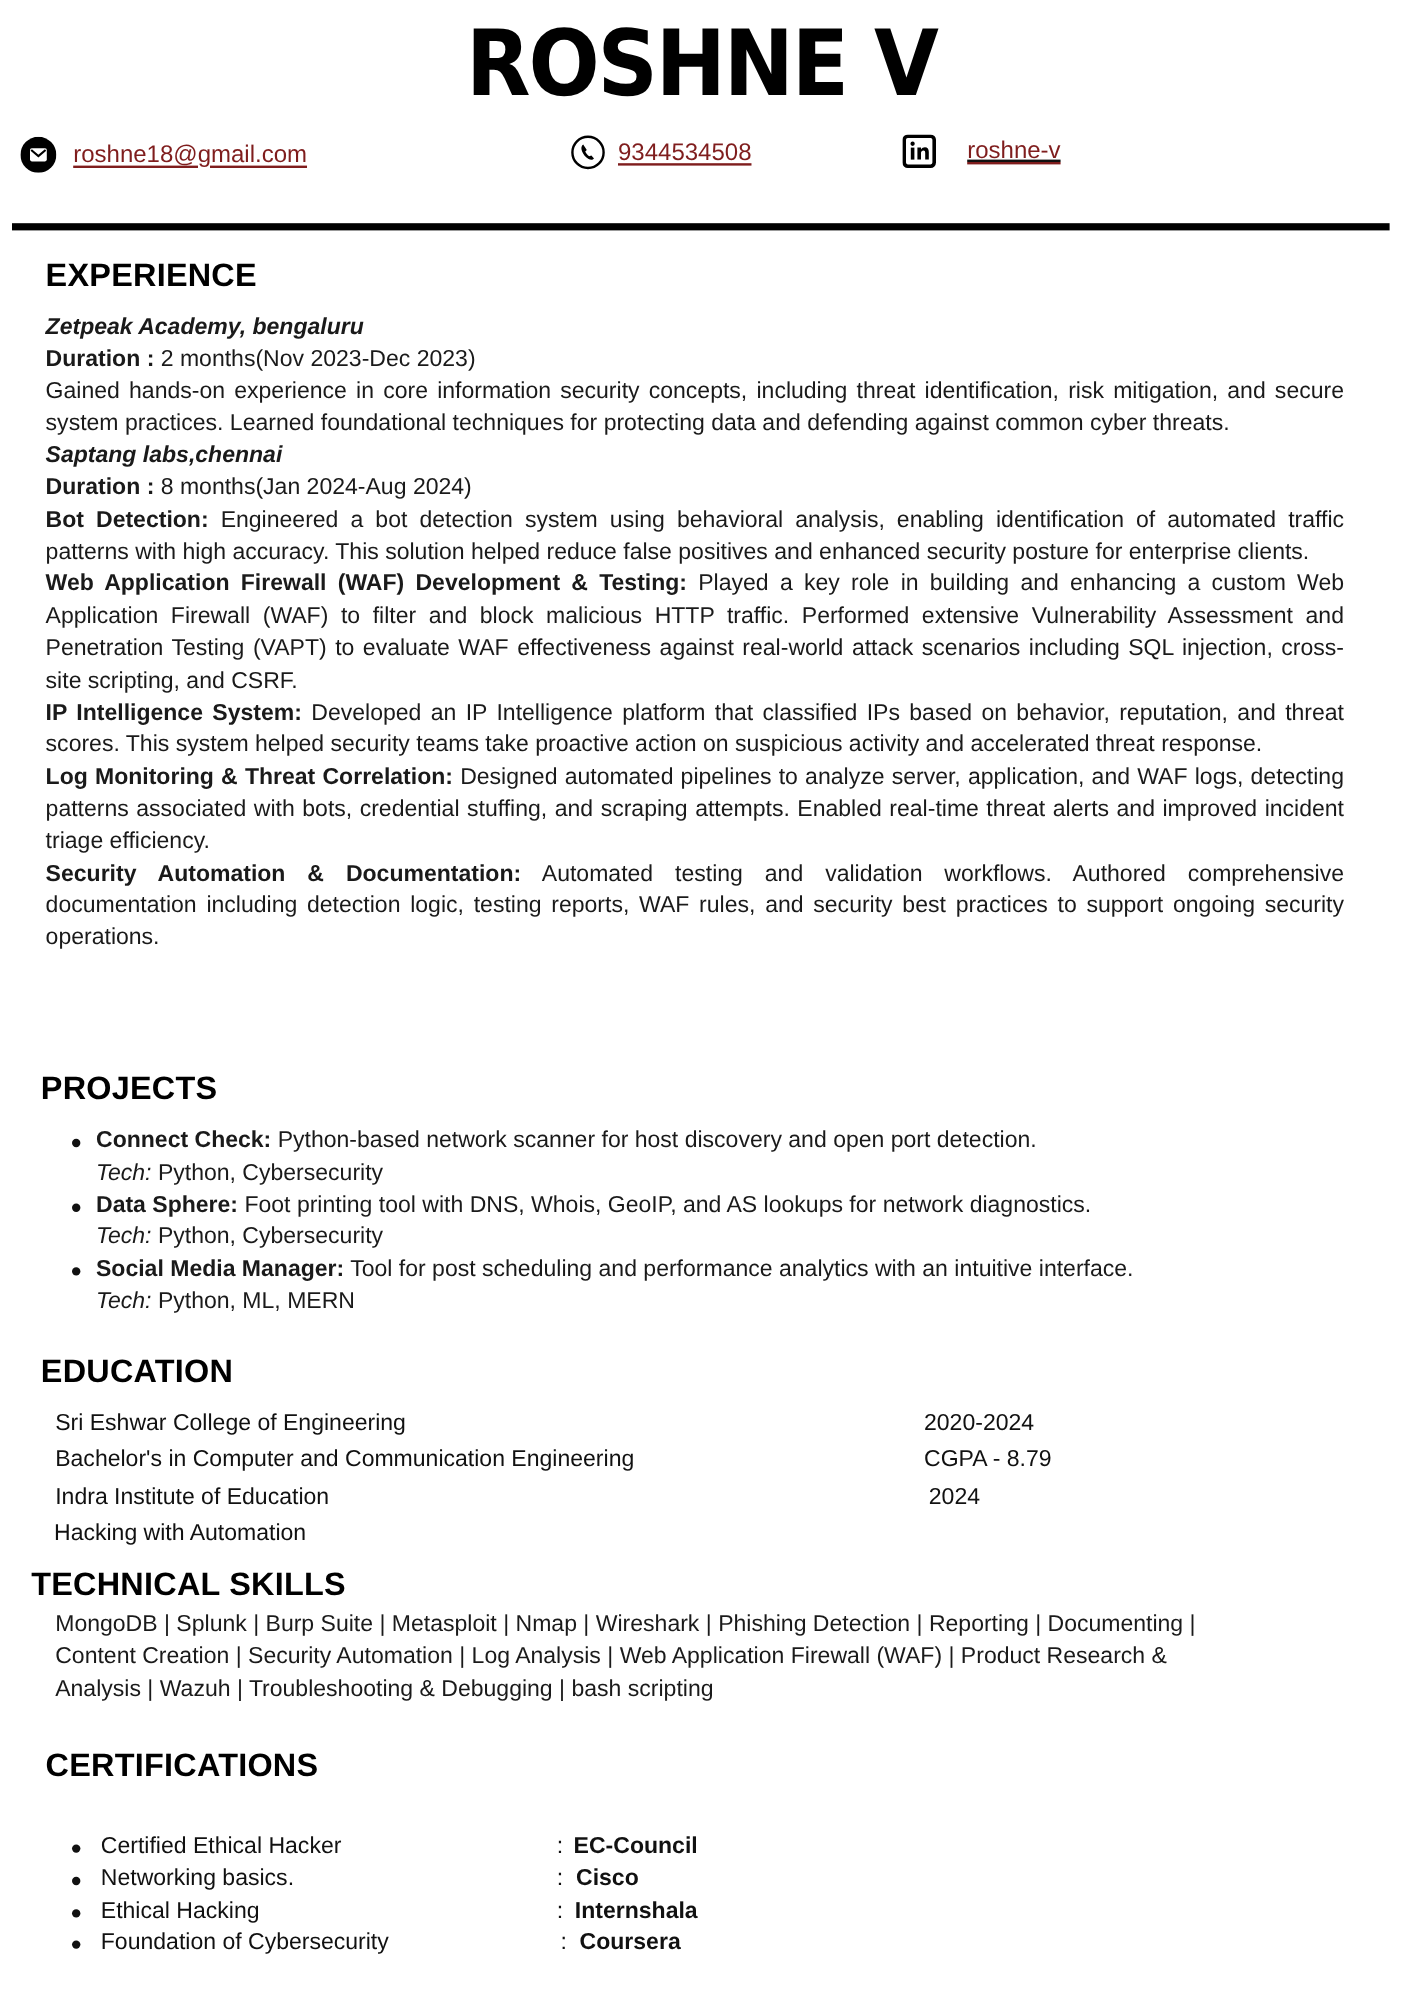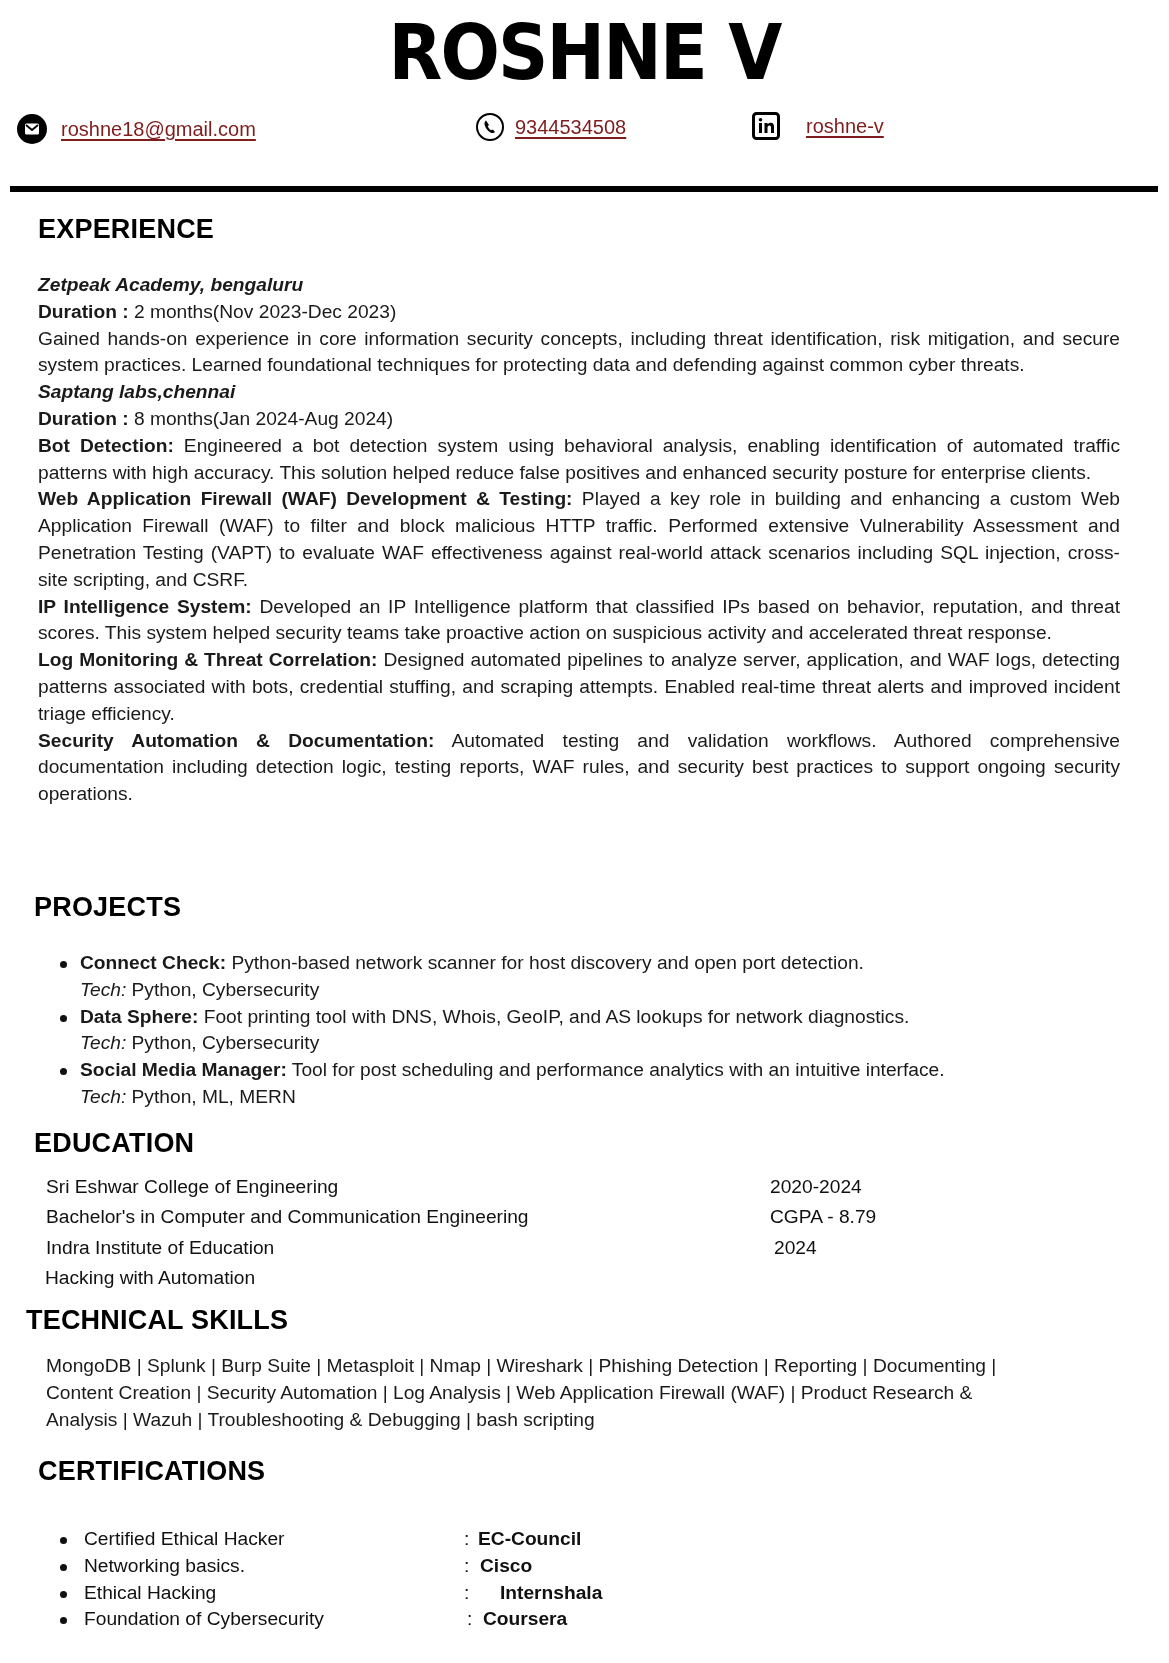--- a/index.html
+++ b/index.html
@@ -16,25 +16,25 @@
       font-family: "DejaVu Sans", sans-serif;
       font-weight: bold; font-size: 76px; letter-spacing: -2px;
       color: #000;
       transform: scaleX(0.92);
     }
     .contact { position: absolute; top: 112px; display: flex; align-items: center; font-size: 20px; }
     .contact a { color: #7f1d1d; text-decoration: underline; text-underline-offset: 3px; }
     .contact .ico { display: inline-flex; align-items: center; justify-content: center; margin-right: 14px; }
     .c-email { left: 17px; top: 114px; }
     .c-phone { left: 475px; top: 112px; }
-    .c-link { left: 752px; top: 112px; }
+    .c-link { left: 752px; top: 112px; text-decoration: underline; }
     .divider { position: absolute; left: 10px; top: 186px; width: 1148px; height: 6px; background: #000; }
 
     .h2 { position: absolute; font-weight: bold; font-size: 27px; color: #000; letter-spacing: 0.2px; }
-    .text { font-size: 19.2px; line-height: 26.8px; color: #1a1a1a; margin-top: 12px; }
+    .text { font-size: 19.2px; line-height: 26.8px; color: #1a1a1a; }
     .block { position: absolute; left: 38px; width: 1082px; }
     .just { text-align: justify; text-align-last: left; }
     .bi { font-weight: bold; font-style: italic; }
     .b { font-weight: bold; }
     .i { font-style: italic; }
 
     ul.proj { position: absolute; left: 60px; top: 938px; width: 960px; list-style: none; }
     ul.proj li { position: relative; padding-left: 20px; }
     ul.proj li::before { content: ""; position: absolute; left: 0; top: 11px; width: 7px; height: 7px; border-radius: 50%; background: #111; }
 
@@ -130,15 +130,15 @@
 <div class="block text" style="top:1341px; left:46px;">
   <div>MongoDB | Splunk | Burp Suite | Metasploit | Nmap | Wireshark | Phishing Detection | Reporting  | Documenting |</div>
   <div>Content Creation | Security Automation | Log Analysis | Web Application Firewall (WAF)  | Product Research &amp;</div>
   <div>Analysis | Wazuh | Troubleshooting &amp; Debugging | bash scripting</div>
 </div>
 
 <div class="h2" style="left:38px; top:1456px;">CERTIFICATIONS</div>
 <ul class="cert">
   <li><span>Certified Ethical Hacker</span><span class="colon">:</span><span class="issuer">EC-Council</span></li>
   <li><span>Networking basics.</span><span class="colon">:</span><span class="issuer" style="left:420px">Cisco</span></li>
-  <li><span>Ethical Hacking</span><span class="colon">:</span><span class="issuer" style="left:440px">Internshala</span></li>
+  <li><span>Ethical Hacking</span><span class="colon">:</span><span class="issuer" style="left:419px">Internshala</span></li>
   <li><span>Foundation of Cybersecurity</span><span class="colon" style="left:407px">:</span><span class="issuer" style="left:423px">Coursera</span></li>
 </ul>
 
 </body></html>

